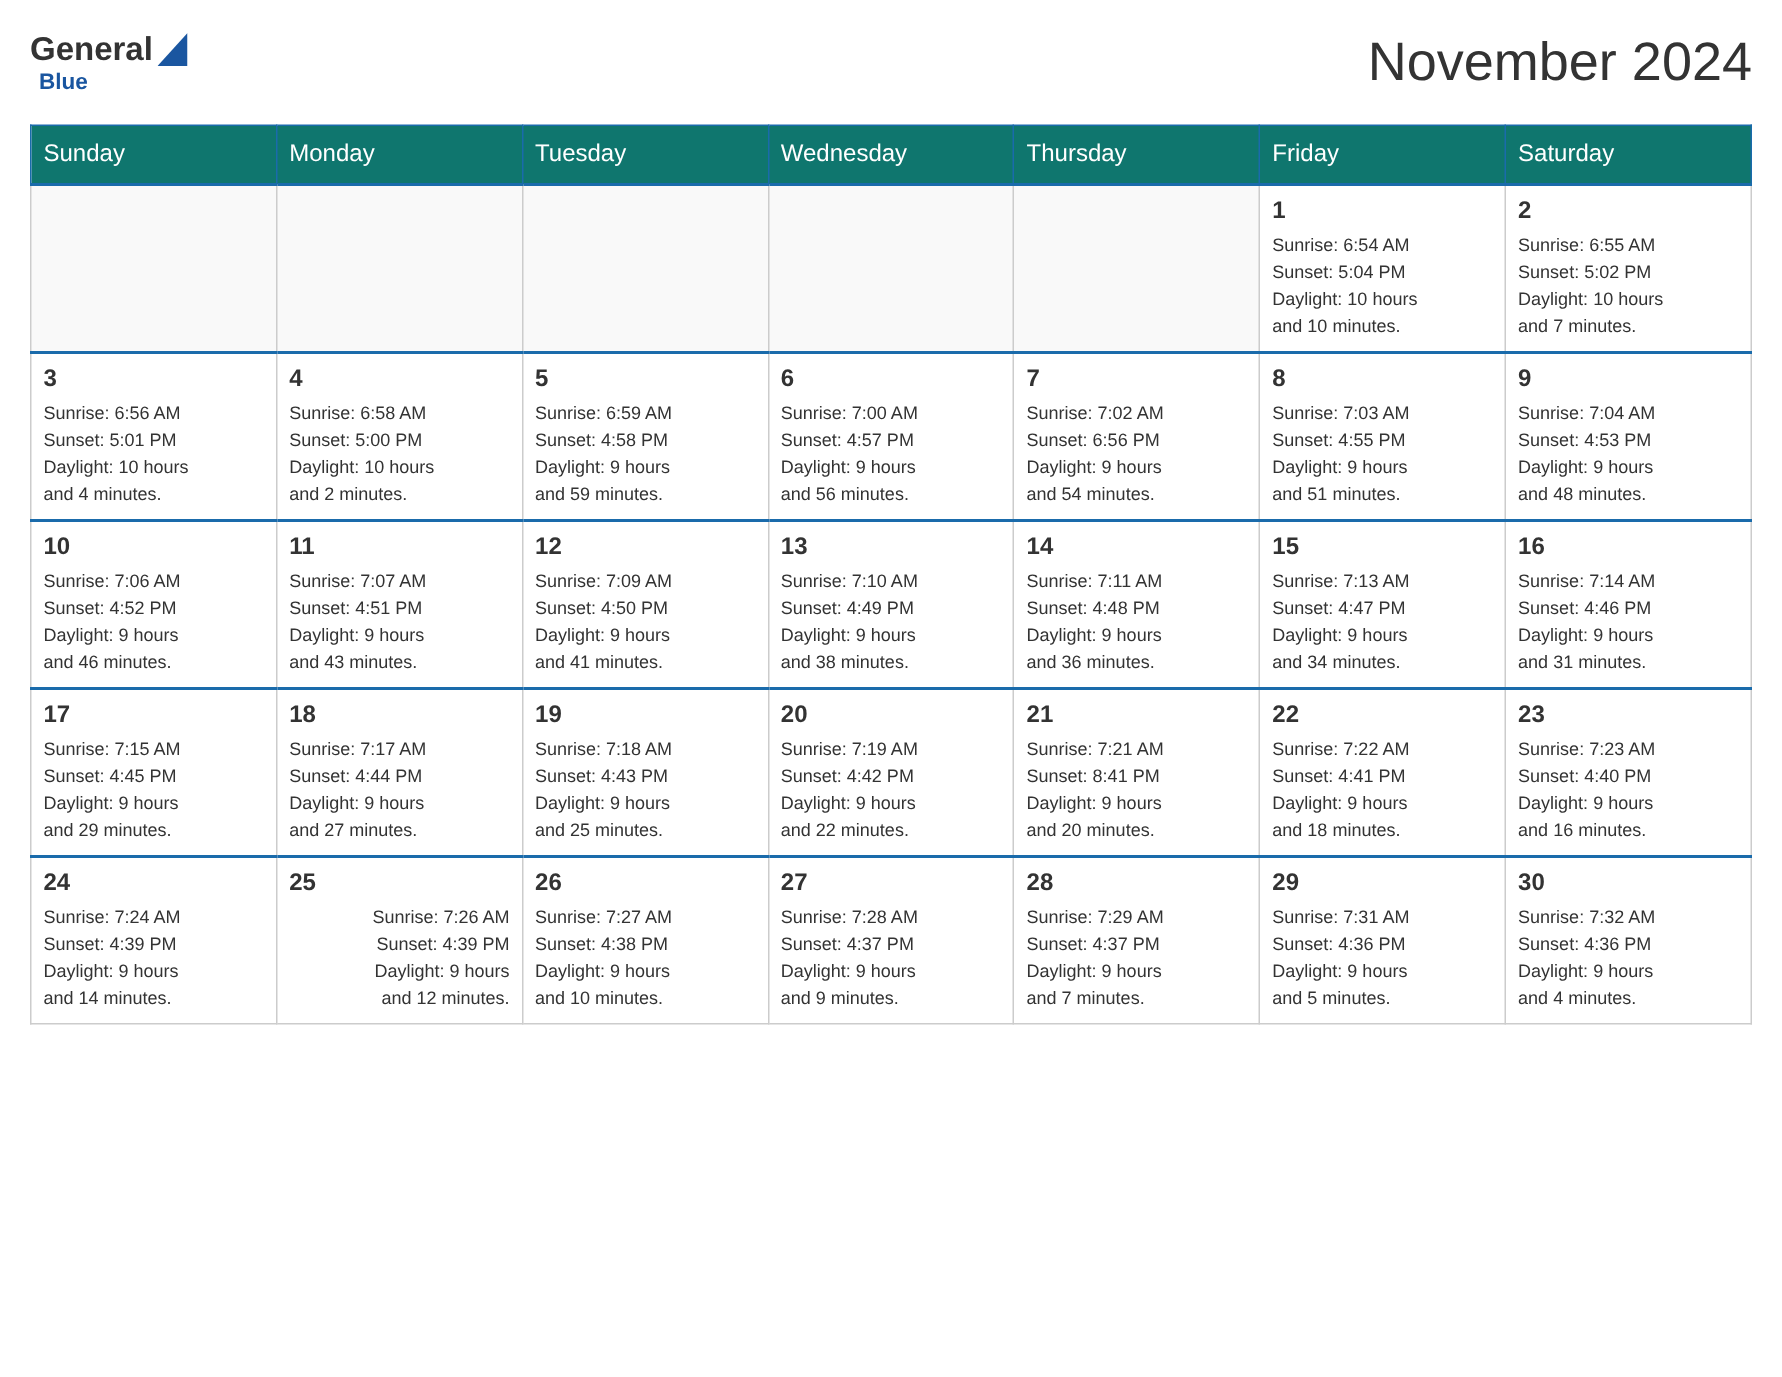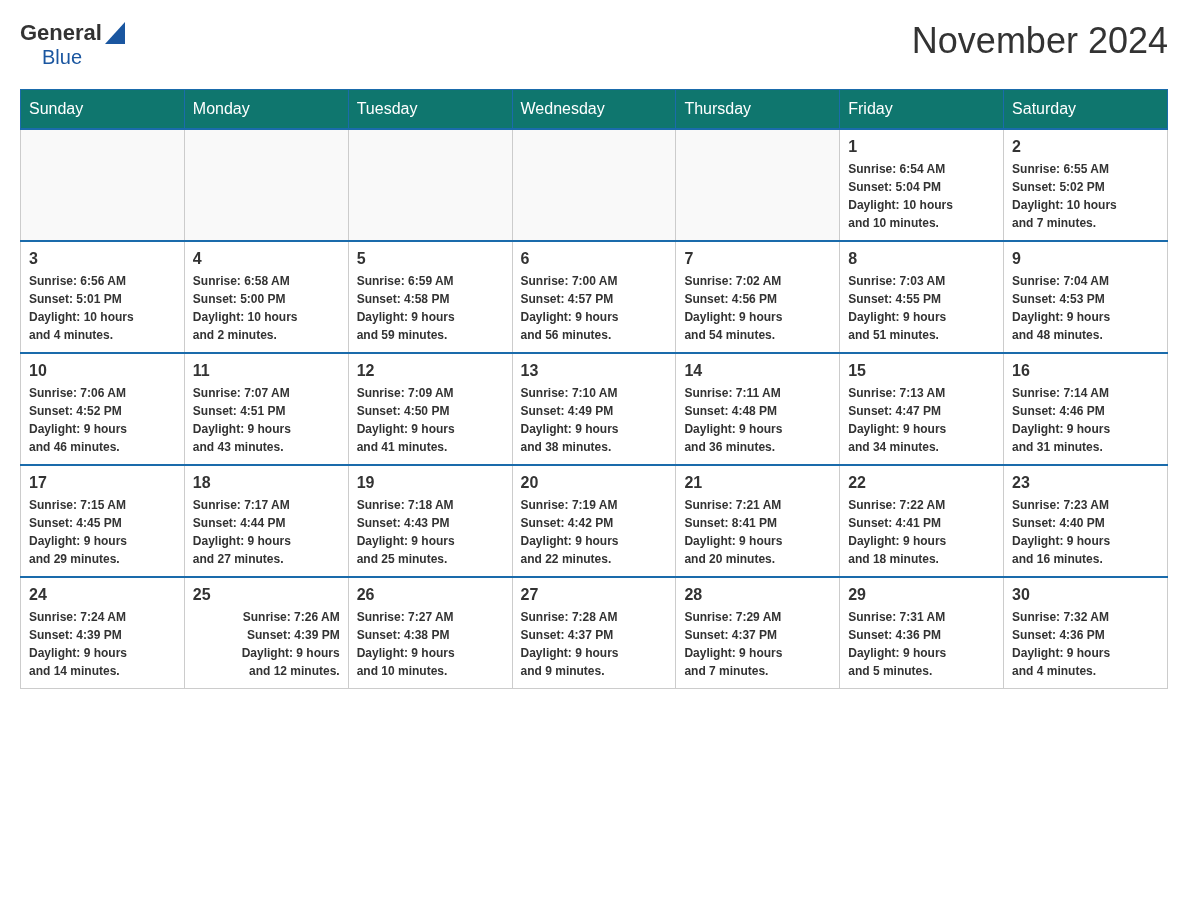--- a/index.html
+++ b/index.html
@@ -43,21 +43,20 @@
     .day-number {
       font-size: 16px;
       font-weight: bold;
       color: #333;
       margin-bottom: 4px;
     }
     .day-info {
       font-size: 12px;
       color: #333;
       line-height: 1.5;
-      font-weight: bold;
     }
     .week-row td {
       border-top: 2px solid #1a6bab;
     }
     .empty-cell {
       background: #f9f9f9;
     }
     
     .logo-wrapper {
       display: flex;
@@ -80,21 +79,21 @@
 <div class="header">
   <div class="logo-wrapper">
     <div class="logo-top">
       <span style="font-size:22px;font-weight:bold;color:#333;">General</span>
 
       <svg width="20" height="22" viewBox="0 0 20 22" style="margin-left:3px;">
         <polygon points="0,22 20,22 20,0" fill="#1a56a0"></polygon>
       </svg>
     </div>
     <div class="logo-bottom">
-      <span style="font-size:20px;font-weight:normal;color:#1a56a0;margin-left:20px;">Blue</span>
+      <span style="font-size:15px;font-weight:bold;color:#1a56a0;margin-left:4px;">Blue</span>
     </div>
   </div>
   <div class="title-section">
     <div style="font-size:36px;color:#333;font-weight:normal;">November 2024</div>
   </div>
 </div>
 
 <table class="calendar">
   <thead>
     <tr>
@@ -155,21 +154,21 @@
         <td>
           <div class="day-number">6</div>
           <div class="day-info" style="white-space: pre-line;">Sunrise: 7:00 AM
 Sunset: 4:57 PM
 Daylight: 9 hours
 and 56 minutes.</div>
         </td>
         <td>
           <div class="day-number">7</div>
           <div class="day-info" style="white-space: pre-line;">Sunrise: 7:02 AM
-Sunset: 4:56 PM
+Sunset: 6:56 PM
 Daylight: 9 hours
 and 54 minutes.</div>
         </td>
         <td>
           <div class="day-number">8</div>
           <div class="day-info" style="white-space: pre-line;">Sunrise: 7:03 AM
 Sunset: 4:55 PM
 Daylight: 9 hours
 and 51 minutes.</div>
         </td>

